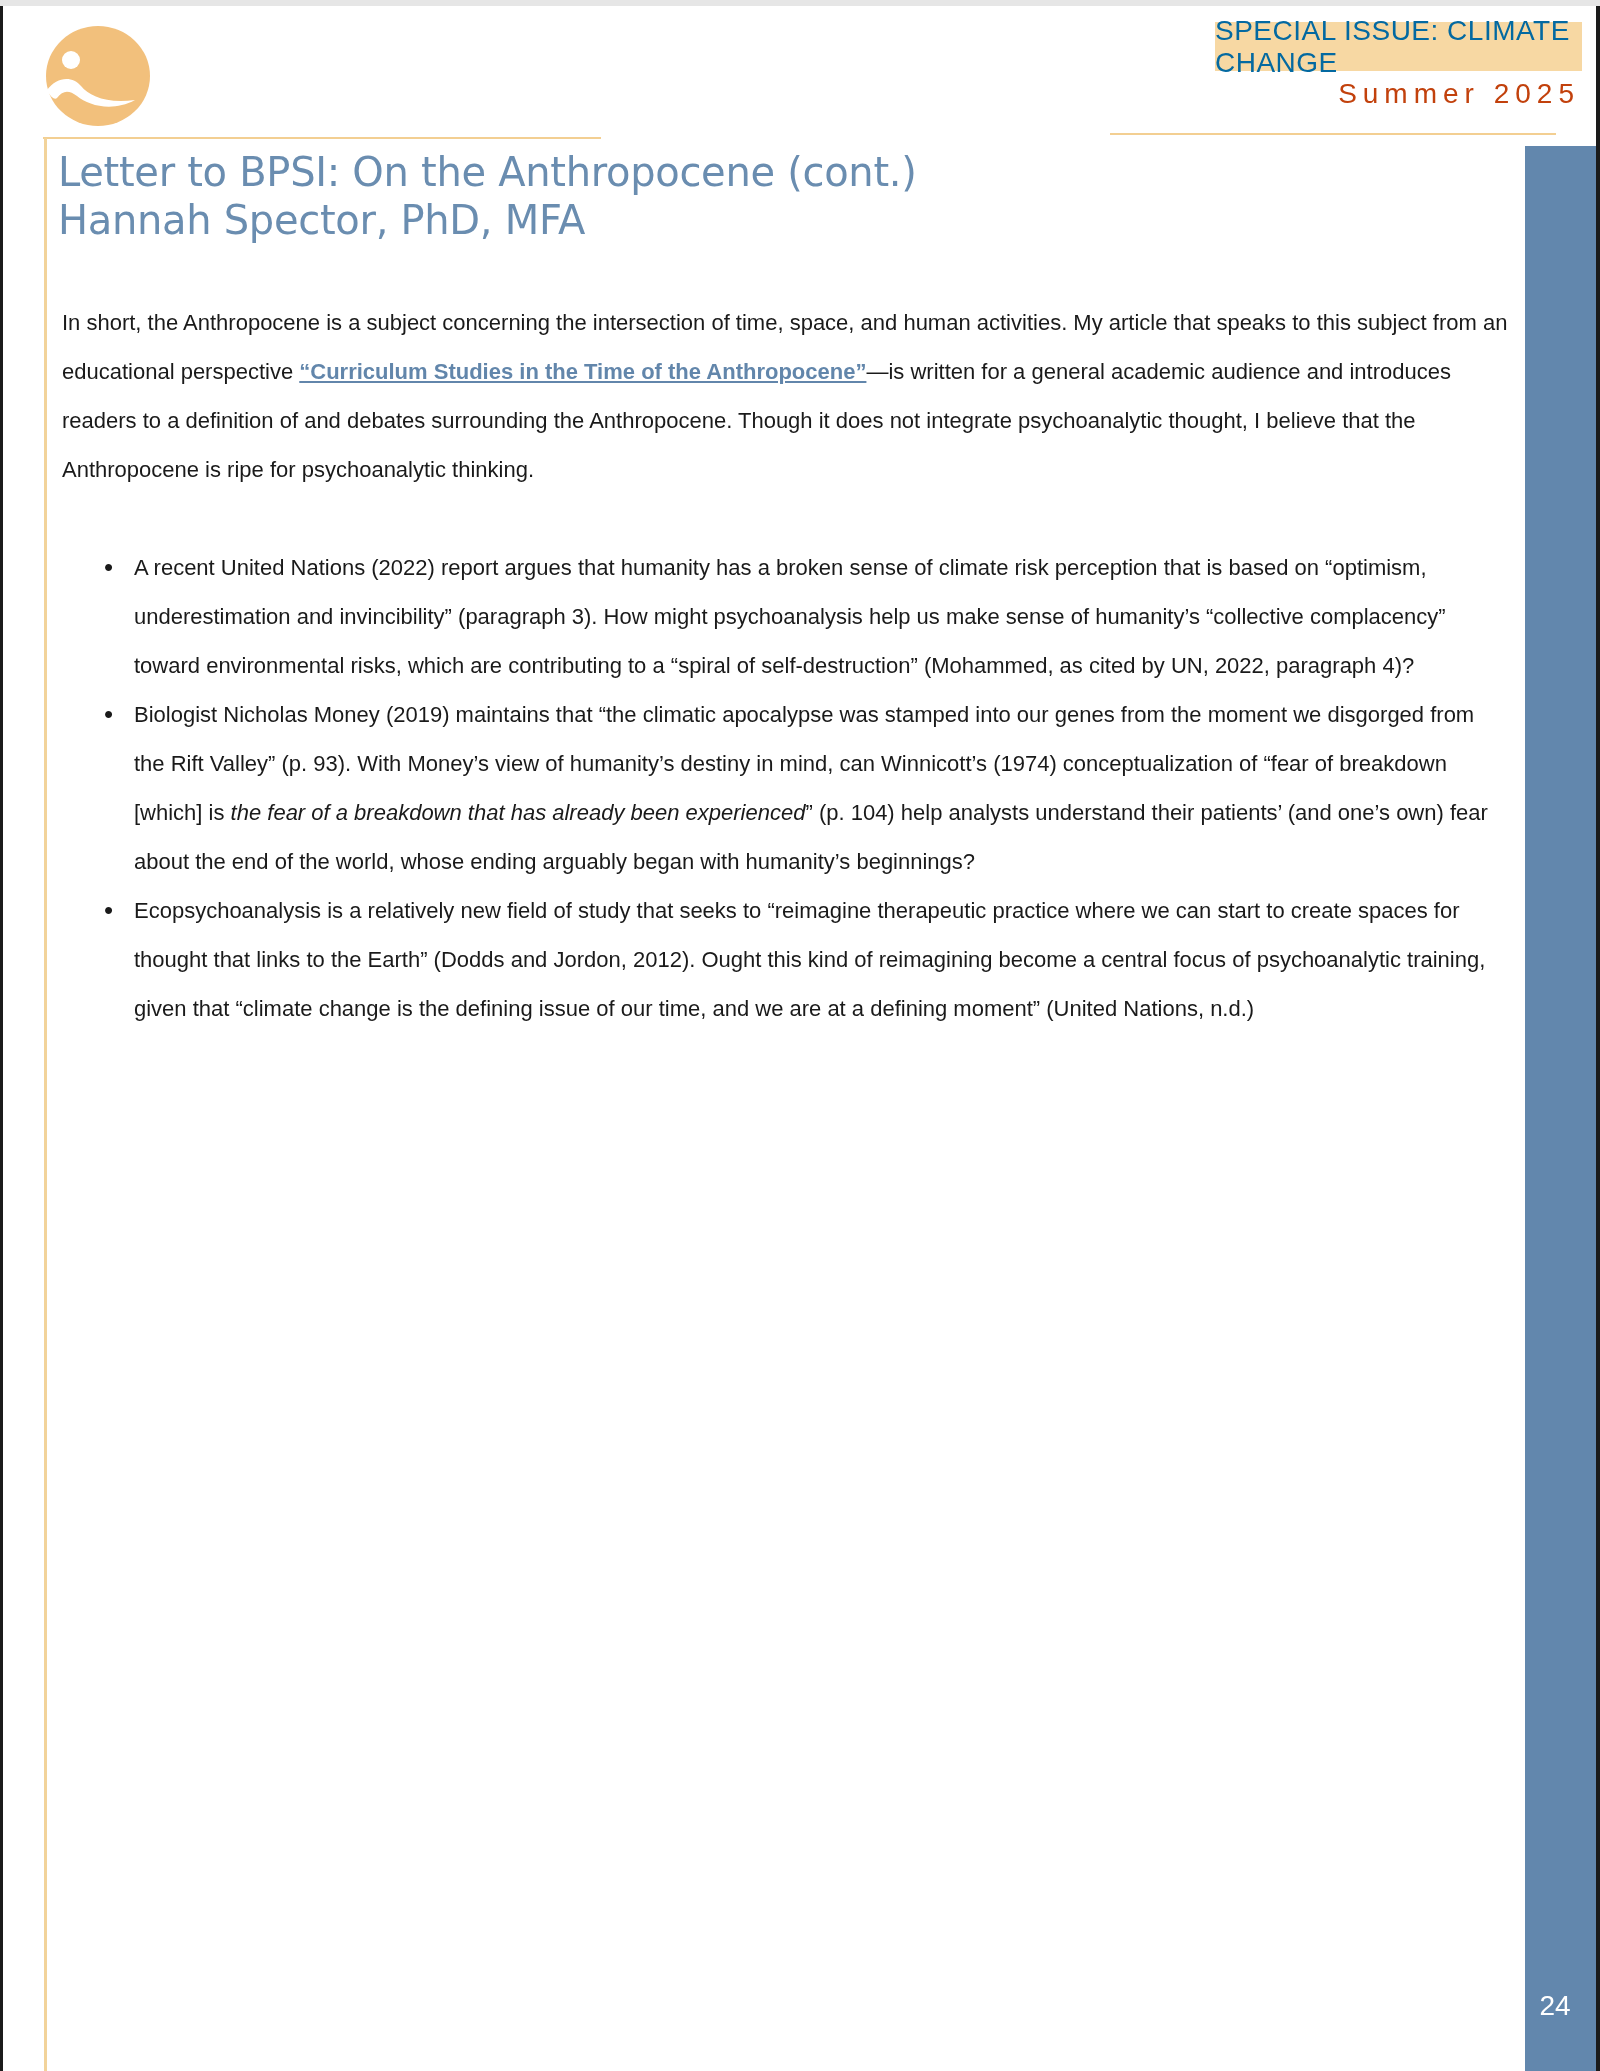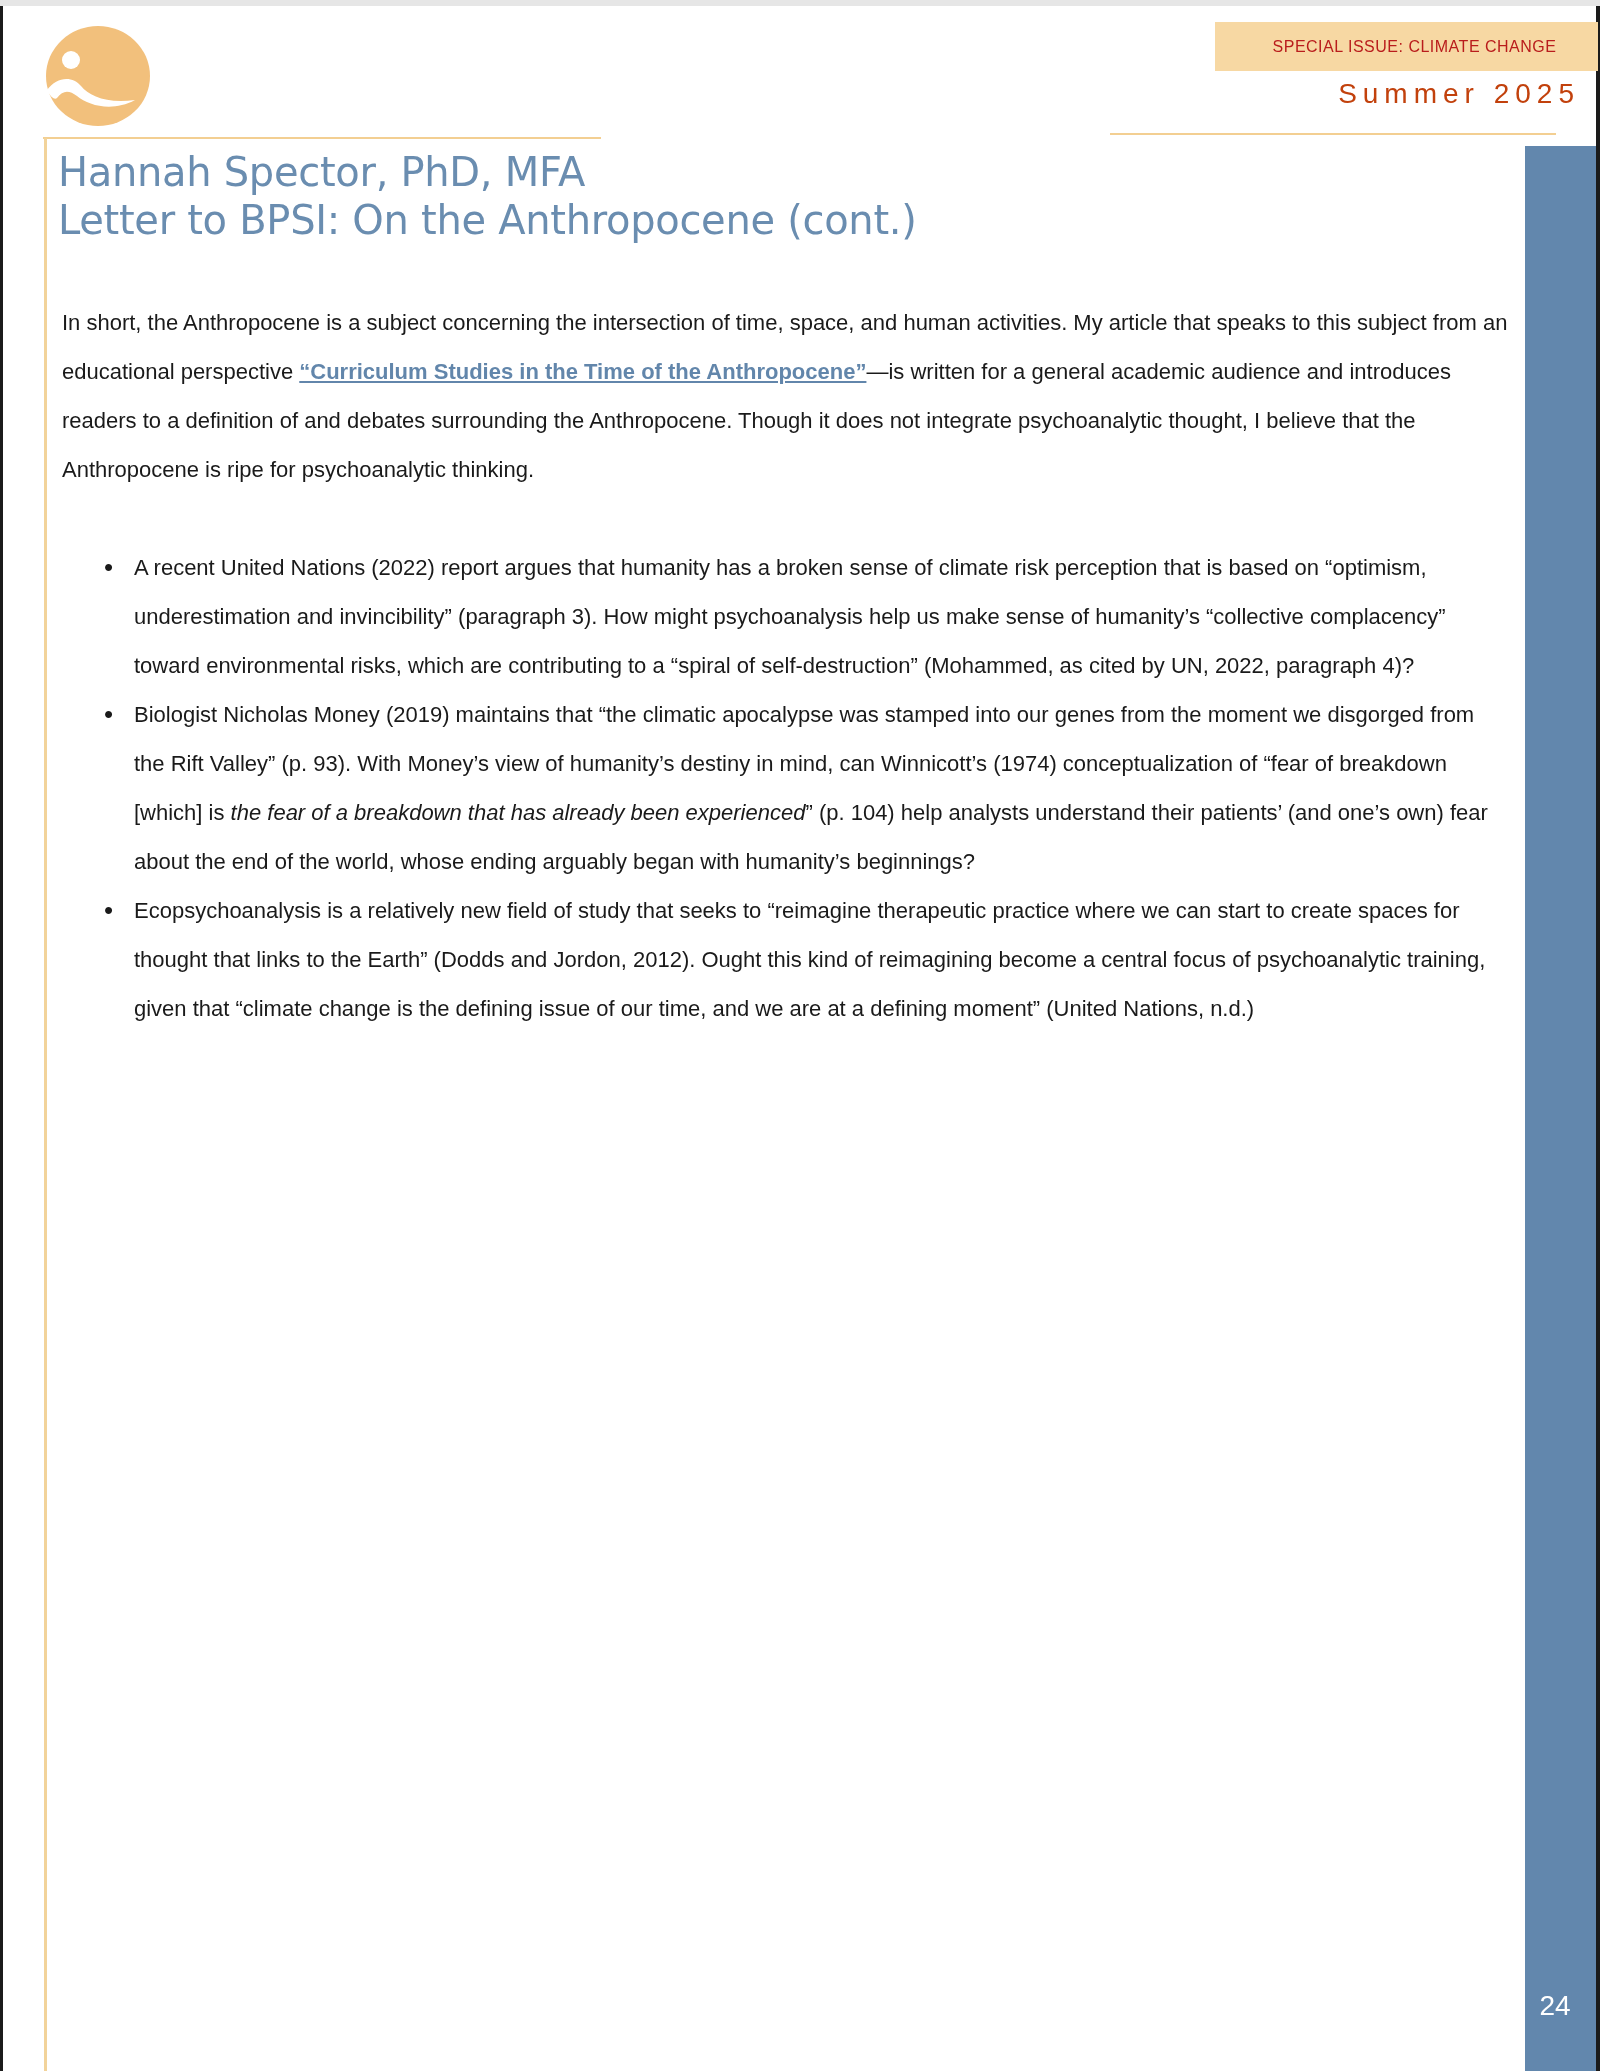--- a/index.html
+++ b/index.html
@@ -11,21 +11,21 @@
     }
     .top-rule { position: absolute; left: 0; top: 0; width: 1600px; height: 6px; background: #e6e6e6; }
     .left-edge { position: absolute; left: 0; top: 6px; width: 3px; height: 2065px; background: #1b1b1b; }
     .right-edge { position: absolute; right: 0; top: 6px; width: 4px; height: 2065px; background: #1b1b1b; }
 
     .logo { position: absolute; left: 43px; top: 24px; width: 108px; height: 104px; }
 
     .badge {
       position: absolute; left: 1215px; top: 22px; width: 367px; height: 49px;
       background: #f7d8a3; display: flex; align-items: center; justify-content: center;
-      font-size: 16px; letter-spacing: 0.5px; color: #b91c1c; padding-left: 16px;
+      font-size: 28px; letter-spacing: 0.5px; color: #0369a1;
     }
     .issue-date {
       position: absolute; right: 20px; top: 78px;
       font-size: 28px; letter-spacing: 6px; color: #c2410c;
     }
     .rule-left { position: absolute; left: 43px; top: 137px; width: 558px; height: 2px; background: #f3cf92; }
     .rule-right { position: absolute; left: 1110px; top: 133px; width: 446px; height: 2px; background: #f3cf92; }
     .gold-vline { position: absolute; left: 44px; top: 138px; width: 3px; height: 1933px; background: #f2d39a; }
 
     .sidebar { position: absolute; left: 1525px; top: 146px; width: 71px; height: 1925px; background: #6287ad; }
@@ -69,22 +69,22 @@
 <div class="issue-date">Summer 2025</div>
 
 <div class="rule-left"></div>
 <div class="rule-right"></div>
 <div class="gold-vline"></div>
 
 <div class="sidebar"></div>
 <div class="page-num">24</div>
 
 <div class="title-block">
+  <div class="title-line">Letter to BPSI: On the Anthropocene (cont.)</div>
   <div class="title-line">Hannah Spector, PhD, MFA</div>
-  <div class="title-line">Letter to BPSI: On the Anthropocene (cont.)</div>
 </div>
 
 <div class="content">
   <p><span>In short, the Anthropocene is a subject concerning the intersection of time, space, and human activities. My article that speaks to this subject from an educational perspective </span><a class="link">“Curriculum Studies in the Time of the Anthropocene”</a><span>—is written for a general academic audience and introduces readers to a definition of and debates surrounding the Anthropocene. Though it does not integrate psychoanalytic thought, I believe that the Anthropocene is ripe for psychoanalytic thinking.</span></p>
 
 
   <ul class="bullets">
     <li>A recent United Nations (2022) report argues that humanity has a broken sense of climate risk perception that is based on “optimism, underestimation and invincibility” (paragraph 3). How might psychoanalysis help us make sense of humanity’s “collective complacency” toward environmental risks, which are contributing to a “spiral of self-destruction” (Mohammed, as cited by UN, 2022, paragraph 4)?</li>
     <li><span>Biologist Nicholas Money (2019) maintains that “the climatic apocalypse was stamped into our genes from the moment we disgorged from the Rift Valley” (p. 93). With Money’s view of humanity’s destiny in mind, can Winnicott’s (1974) conceptualization of “fear of breakdown [which] is </span><em>the fear of a breakdown that has already been experienced</em><span>” (p. 104) help analysts understand their patients’ (and one’s own) fear about the end of the world, whose ending arguably began with humanity’s beginnings?</span></li>
     <li>Ecopsychoanalysis is a relatively new field of study that seeks to “reimagine therapeutic practice where we can start to create spaces for thought that links to the Earth” (Dodds and Jordon, 2012). Ought this kind of reimagining become a central focus of psychoanalytic training, given that “climate change is the defining issue of our time, and we are at a defining moment” (United Nations, n.d.)</li>

